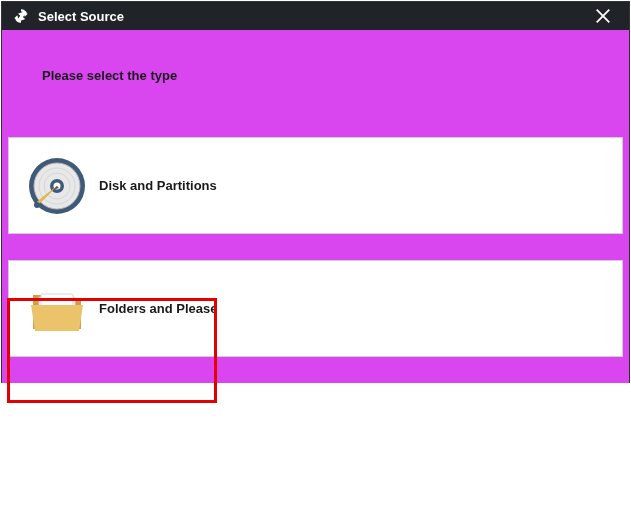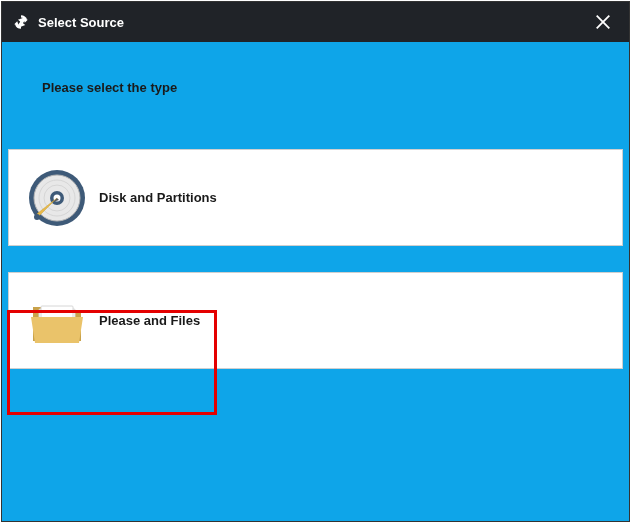--- a/index.html
+++ b/index.html
@@ -6,21 +6,21 @@
     body {
       font-family: Tahoma, Verdana, Arial, sans-serif;
       background: #fff;
       width: 631px;
       height: 523px;
       overflow: hidden;
     }
     .dialog {
       border: 1px solid #333;
       width: 629px;
-      height: 521px;
+      height: 382px;
       margin: 1px;
       display: flex;
       flex-direction: column;
     }
     .titlebar {
       background: #202328;
       color: #ffffff;
       height: 40px;
       display: flex;
       align-items: center;
@@ -40,21 +40,21 @@
     .titlebar .close {
       width: 28px;
       height: 28px;
       display: flex;
       align-items: center;
       justify-content: center;
       cursor: pointer;
     }
     .content {
       flex: 1;
-      background: #0ea5e9;
+      background: #d946ef;
       padding: 0;
     }
     .instruction {
       font-size: 13px;
       font-weight: bold;
       color: #1a1a1a;
       padding: 38px 0 0 40px;
     }
     .options {
       margin-top: 54px;
@@ -144,20 +144,20 @@
 
       <div class="option highlighted">
         <span class="opt-icon">
           <svg viewBox="0 0 60 60" width="60" height="60">
             <path d="M6 16 L24 16 L28 20 L54 20 L54 50 L6 50 Z" fill="#c9a24a"></path>
             <rect x="12" y="18" width="36" height="24" rx="1" fill="#ffffff" stroke="#d6d6d6" stroke-width="1"></rect>
             <rect x="14" y="15" width="32" height="24" rx="1" fill="#ffffff" stroke="#d6d6d6" stroke-width="1"></rect>
             <path d="M4 26 L56 26 L52 52 L8 52 Z" fill="#eac36a"></path>
           </svg>
         </span>
-        <span class="opt-label">Please and Files</span>
+        <span class="opt-label">Folders and Please</span>
       </div>
 
     </div>
 
     <div class="highlight-frame"></div>
   </div>
 </div>
 
 </body></html>

